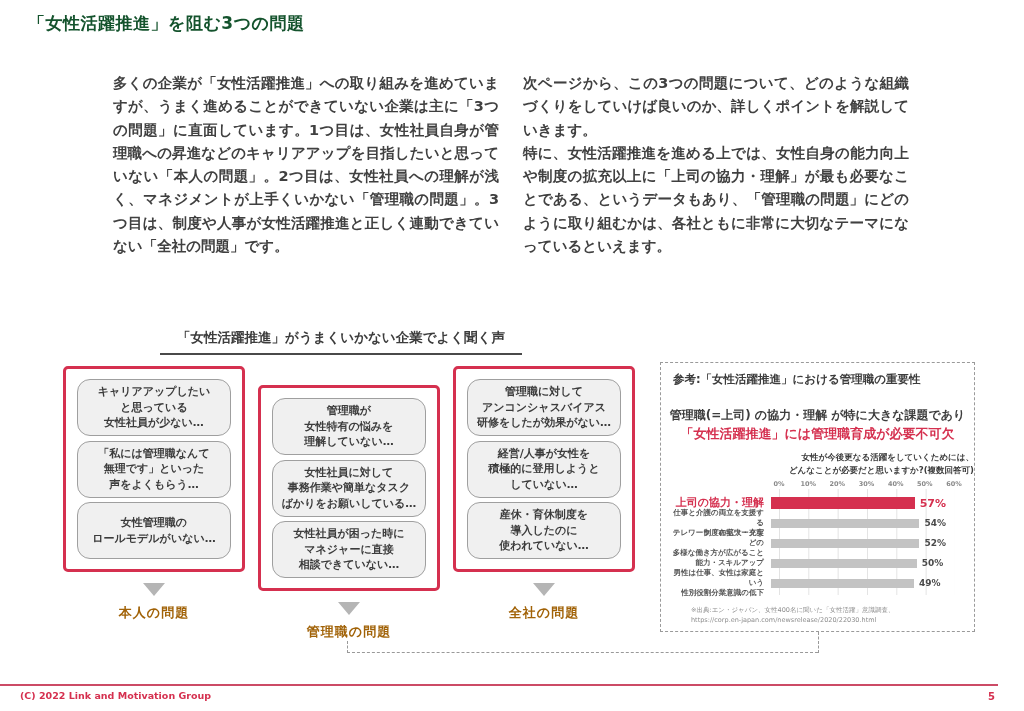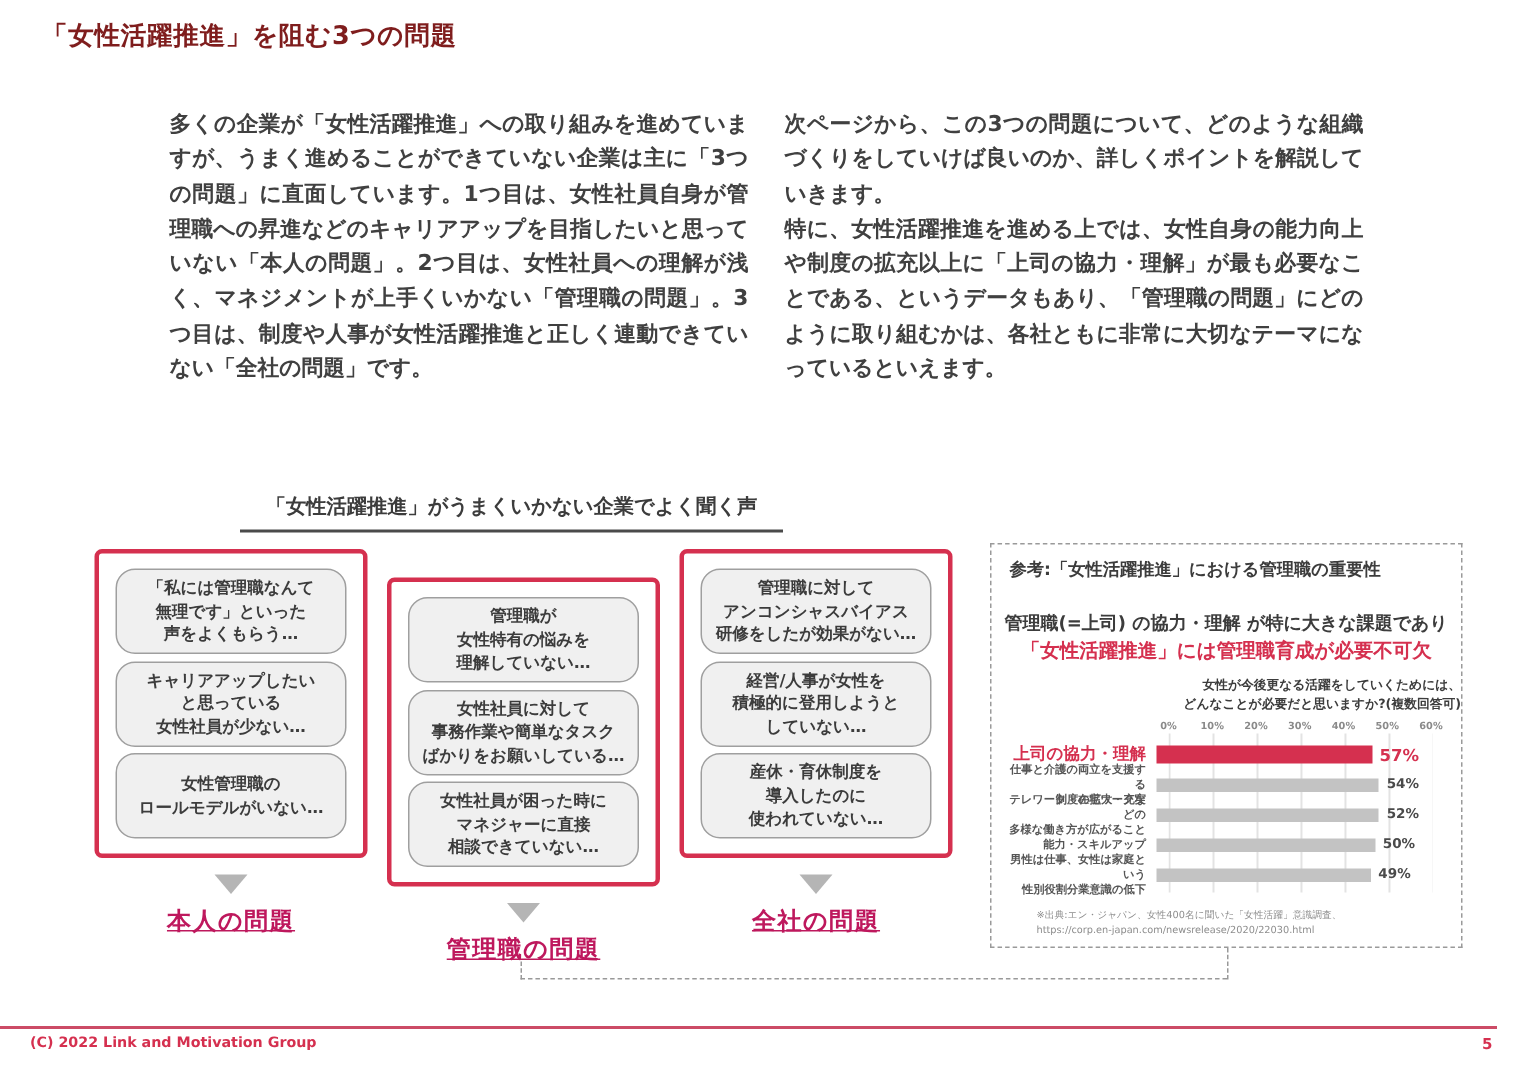--- a/index.html
+++ b/index.html
@@ -1,33 +1,33 @@
 <!DOCTYPE html>
 <html><head>
 <meta charset="utf-8">
 <style>
   * { margin:0; padding:0; box-sizing:border-box; }
   html,body { background:#ffffff; }
   body { font-family:"DejaVu Sans","Liberation Sans",sans-serif; }
   .slide { position:relative; width:1024px; height:711px; background:#fff; overflow:hidden; }
 
-  .page-title { position:absolute; left:28px; top:12px; font-size:17px; font-weight:700; color:#7f1d1d; letter-spacing:.5px; }
+  .page-title { position:absolute; left:28px; top:12px; font-size:17px; font-weight:700; color:#14532d; letter-spacing:.5px; }
 
   .intro-col { position:absolute; top:72px; width:386px; font-size:14.5px; font-weight:700; color:#404040; line-height:23.3px; text-align:justify; }
   .intro-left { left:113px; }
   .intro-right { left:523px; }
 
   .voices-heading { position:absolute; left:160px; top:329px; width:362px; text-align:center; font-size:13.5px; font-weight:700; color:#3c3c3c; padding-bottom:6px; border-bottom:2px solid #4a4a4a; }
 
   .voice-col { position:absolute; top:366px; width:182px; display:flex; flex-direction:column; align-items:center; }
   .col-0 { left:63px; } .col-1 { left:258px;margin-top:19px; } .col-2 { left:453px; }
   .voice-box { width:182px; height:206px; border:3px solid #d5304f; border-radius:5px; background:#fff; display:flex; flex-direction:column; justify-content:space-between; padding:10px 11px; }
   .bubble { height:57px; background:#f0f0f0; border:1px solid #9f9f9f; border-radius:13px; display:flex; align-items:center; justify-content:center; text-align:center; font-size:11px; font-weight:700; color:#3c3c3c; line-height:1.42; white-space:pre-line; }
   .triangle { margin-top:11px; width:0; height:0; border-left:11px solid transparent; border-right:11px solid transparent; border-top:13px solid #b5b5b5; }
-  .group-label { margin-top:8px; font-size:16px; font-weight:700; color:#be185d; letter-spacing:1px;text-decoration:underline; }
+  .group-label { margin-top:8px; font-size:13px; font-weight:700; color:#a16207; letter-spacing:1px; }
 
   .connector { position:absolute; border:0; }
   .conn-v1 { left:347px; top:641px; height:12px; border-left:1px dashed #999; }
   .conn-h  { left:347px; top:652px; width:471px; border-top:1px dashed #999; }
   .conn-v2 { left:818px; top:632px; height:21px; border-left:1px dashed #999; }
 
   .ref-panel { position:absolute; left:660px; top:362px; width:315px; height:270px; border:1px dashed #9a9a9a; background:#fff; }
   .ref-heading { position:absolute; left:12px; top:9px; font-size:11.5px; font-weight:700; color:#3c3c3c; }
   .ref-lead { position:absolute; left:0; top:44px; width:100%; text-align:center; font-size:12px; font-weight:700; color:#3c3c3c; }
   .ref-lead-em { position:absolute; left:0; top:62px; width:100%; text-align:center; font-size:13px; font-weight:700; color:#d5304f; }
@@ -64,26 +64,26 @@
   <div class="intro-col intro-left">多くの企業が「女性活躍推進」への取り組みを進めていますが、うまく進めることができていない企業は主に「3つの問題」に直面しています。1つ目は、女性社員自身が管理職への昇進などのキャリアアップを目指したいと思っていない「本人の問題」。2つ目は、女性社員への理解が浅く、マネジメントが上手くいかない「管理職の問題」。3つ目は、制度や人事が女性活躍推進と正しく連動できていない「全社の問題」です。</div>
   <div class="intro-col intro-right">
     <p>次ページから、この3つの問題について、どのような組織づくりをしていけば良いのか、詳しくポイントを解説していきます。</p>
     <p>特に、女性活躍推進を進める上では、女性自身の能力向上や制度の拡充以上に「上司の協力・理解」が最も必要なことである、というデータもあり、「管理職の問題」にどのように取り組むかは、各社ともに非常に大切なテーマになっているといえます。</p>
   </div>
 
   <div class="voices-heading">「女性活躍推進」がうまくいかない企業でよく聞く声</div>
 
   <div class="voice-col col-0">
     <div class="voice-box">
+      <div class="bubble">キャリアアップしたい
+と思っている
+女性社員が少ない…</div>
       <div class="bubble">「私には管理職なんて
 無理です」といった
 声をよくもらう…</div>
-      <div class="bubble">キャリアアップしたい
-と思っている
-女性社員が少ない…</div>
       <div class="bubble">女性管理職の
 ロールモデルがいない…</div>
     </div>
     <div class="triangle"></div>
     <div class="group-label">本人の問題</div>
   </div>
 
   <div class="voice-col col-1">
     <div class="voice-box">
       <div class="bubble">管理職が

